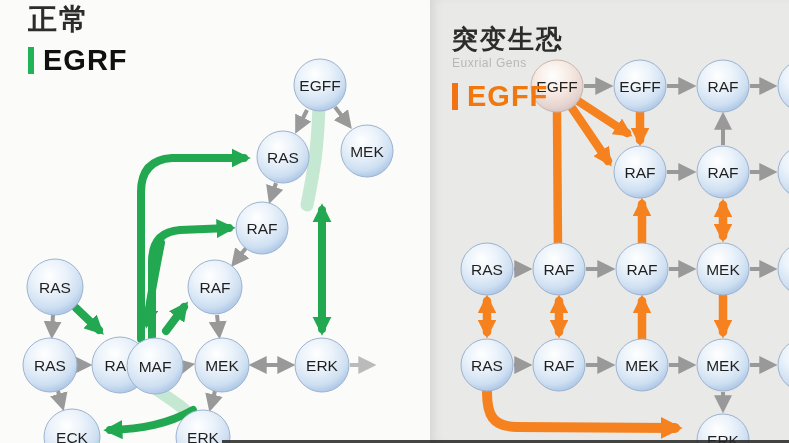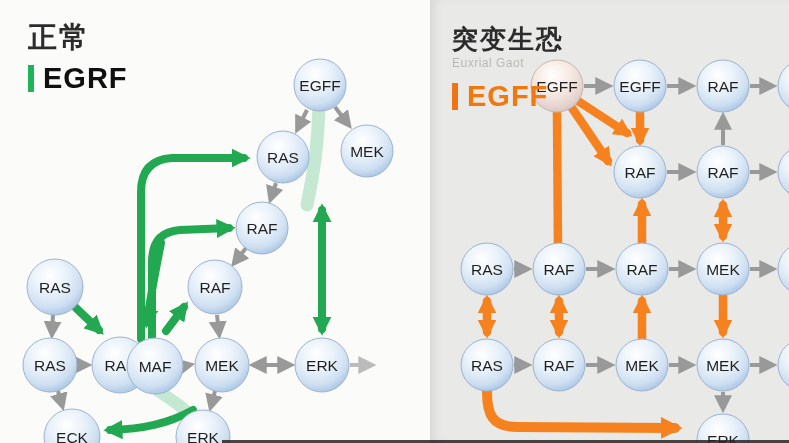--- a/index.html
+++ b/index.html
@@ -8,21 +8,21 @@
   .panel-bg{position:absolute;top:0;height:443px;}
   #bg-normal{left:0;width:430px;background:#fbfbf9;}
   #bg-mutant{left:430px;width:359px;background:#e9e9e7;
              box-shadow:inset 8px 0 14px -8px rgba(0,0,0,0.14);}
   .hdr{position:absolute;z-index:5;}
   .hdr .title{font-size:29px;font-weight:bold;color:#2c2c2c;line-height:1.05;letter-spacing:2px;}
   .hdr .subtitle{font-size:12px;color:#b8b8b5;margin-top:3px;letter-spacing:0.5px;}
   .gene-row{display:flex;align-items:center;margin-top:10px;}
   .gene-bar{width:6px;height:27px;margin-right:9px;}
   .gene-label{font-size:29px;font-weight:800;letter-spacing:1px;}
-  #hdr-normal{left:28px;top:22px;}
+  #hdr-normal{left:28px;top:4px;}
   #hdr-normal .gene-bar{background:#20b357;}
   #hdr-normal .gene-label{color:#101010;}
   #hdr-mutant{left:452px;top:26px;}
   #hdr-mutant .title{font-size:26px;}
   #hdr-mutant .gene-bar{background:#f07414;}
   #hdr-mutant .gene-label{color:#f0780f;}
   svg#diagram{position:absolute;left:0;top:0;z-index:3;}
   #bottom-artifact{position:absolute;left:222px;right:0;bottom:0;height:3px;
                    background:#262626;opacity:0.85;z-index:6;}
   .node-label{font-size:15.5px;fill:#1f1f1f;}
@@ -38,21 +38,21 @@
   <div class="hdr" id="hdr-normal">
     <div class="title">正常</div>
     <div class="gene-row">
       <div class="gene-bar"></div>
       <div class="gene-label">EGRF</div>
     </div>
   </div>
 
   <div class="hdr" id="hdr-mutant">
     <div class="title">突变生恐</div>
-    <div class="subtitle">Euxrial Gaot</div>
+    <div class="subtitle">Euxrial Gens</div>
     <div class="gene-row">
       <div class="gene-bar"></div>
       <div class="gene-label">EGFF</div>
     </div>
   </div>
 
   <svg id="diagram" width="789" height="443" viewBox="0 0 789 443">
     <defs>
       <radialGradient id="nodeGrad" cx="40%" cy="30%" r="75%">
         <stop offset="0%" stop-color="#ffffff"></stop>

